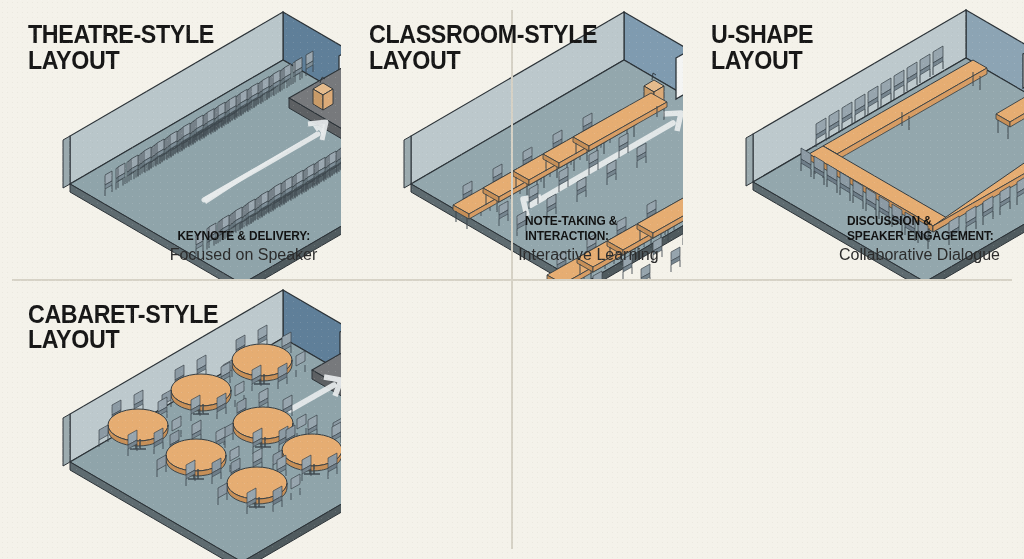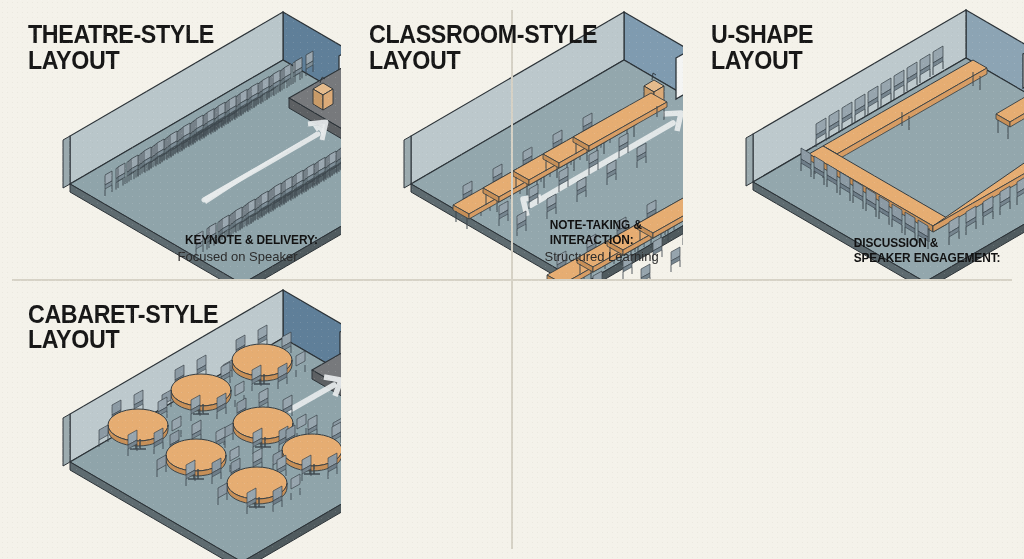--- a/index.html
+++ b/index.html
@@ -20,21 +20,21 @@
   .vline{position:absolute;left:511px;top:10px;width:1.5px;height:539px;background:#d6d2c6;z-index:5;}
   .hline{position:absolute;top:279px;left:12px;width:1000px;height:1.5px;background:#d6d2c6;z-index:5;}
   .panel{position:relative;overflow:hidden;}
   .title{position:absolute;left:28px;top:22px;z-index:20;
     font-weight:bold;font-size:25px;line-height:1.02;letter-spacing:-.4px;
     color:#171717;text-transform:uppercase;
     font-family:"Liberation Sans",sans-serif;transform:scaleX(.93);transform-origin:left top;white-space:pre-line;}
   .caption{position:absolute;right:24px;bottom:14px;z-index:20;}
   .cap-head{font-weight:bold;font-size:12.5px;line-height:1.18;color:#111;letter-spacing:-.1px;
     text-transform:uppercase;transform:scaleX(.95);transform-origin:right top;white-space:pre-line;}
-  .cap-sub{font-size:13px;line-height:1.3;color:#2b2b2b;margin-top:1px;}
+  .cap-sub{font-size:16px;line-height:1.3;color:#2b2b2b;margin-top:1px;}
   svg{position:absolute;left:0;top:0;}
 </style>
 </head>
 <body>
 
 <div class="grid">
 
   <div class="panel">
     <svg width="512" height="280" viewBox="0 0 512 280">
       <defs>
@@ -399,21 +399,21 @@
       <g transform="translate(296,194)">
           <use href="#cl-unit"></use>
         </g>
     </svg>
 
     <div class="title">CLASSROOM-STYLE
 LAYOUT</div>
     <div class="caption">
       <div class="cap-head">NOTE-TAKING &amp;
 INTERACTION:</div>
-      <div class="cap-sub">Structured Learning</div>
+      <div class="cap-sub">Interactive Learning</div>
     </div>
   </div>
 
   <div class="panel">
     <svg width="512" height="280" viewBox="0 0 512 280">
       <defs>
         <g id="us-chair-a">
           <path d="M0,0 l10,-6 l0,-11 l-10,6 z" fill="#97a5ae" stroke="#343d43" stroke-width=".7"></path>
           <path d="M0,0 l10,-6 l0,4 l-10,6 z" fill="#76858f" stroke="#343d43" stroke-width=".6"></path>
           <path d="M0,4 l0,8 M10,-2 l0,8" stroke="#3c464c" stroke-width="1"></path>
@@ -548,20 +548,21 @@
       <g transform="translate(400,153)">
           <use href="#us-chair-a"></use>
         </g>
     </svg>
 
     <div class="title">U-SHAPE
 LAYOUT</div>
     <div class="caption">
       <div class="cap-head">DISCUSSION &amp;
 SPEAKER ENGAGEMENT:</div>
+      <div class="cap-sub">Collaborative Dialogue</div>
     </div>
   </div>
 
   <div class="panel">
     <svg width="512" height="280" viewBox="0 0 512 280">
       <defs>
         <g id="cab-set">
 
           <g>
             <path d="M-4,-20 l9,-5 l0,-10 l-9,5 z" fill="#97a5ae" stroke="#343d43" stroke-width=".65"></path>

